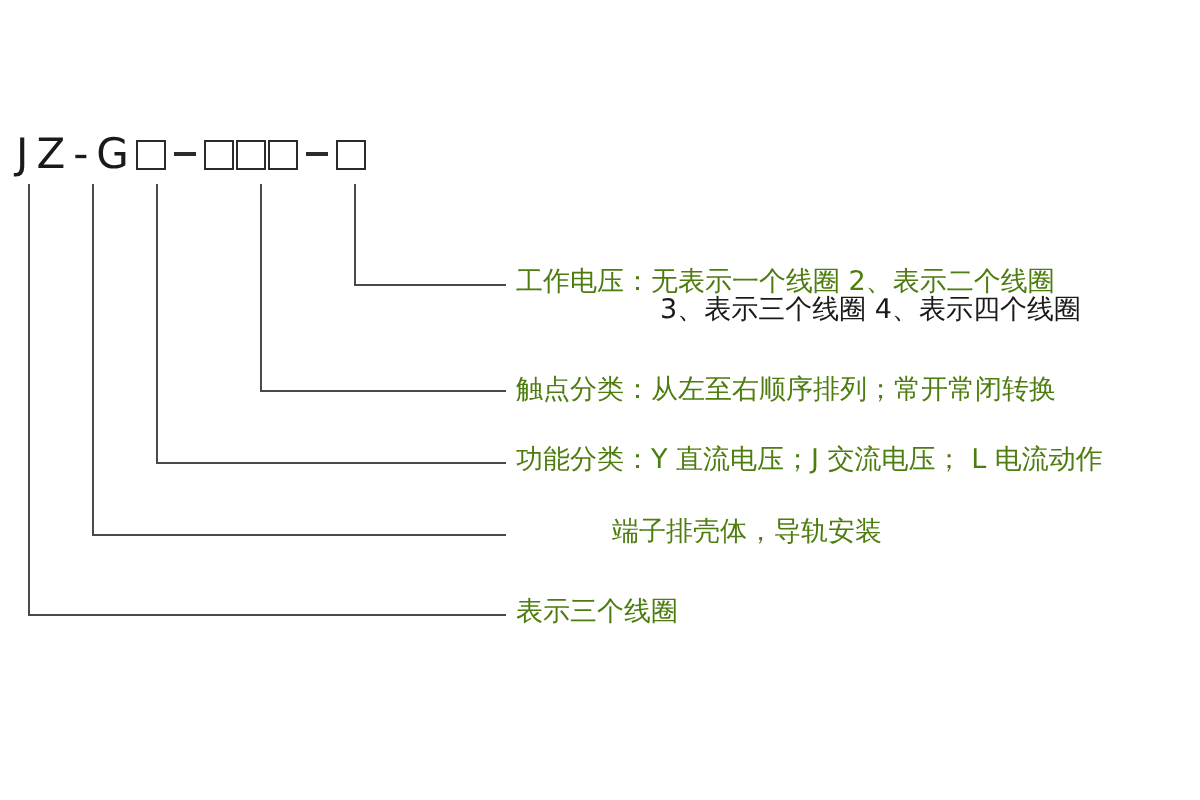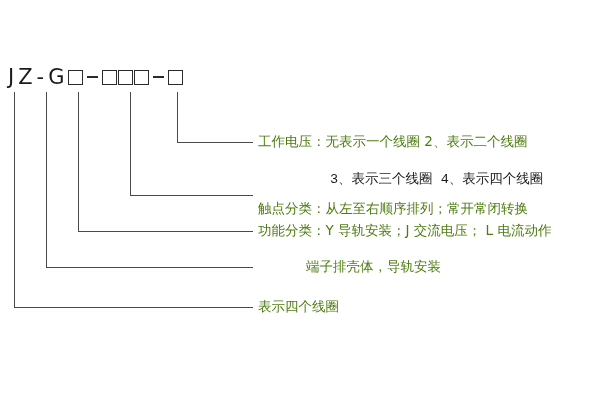--- a/index.html
+++ b/index.html
@@ -115,23 +115,23 @@
   <div class="vline" style="left:78px; top:92px; height:139px;"></div>
   <div class="hline" style="left:78px; top:231px; width:175px;"></div>
 
   <div class="vline" style="left:130px; top:92px; height:103px;"></div>
   <div class="hline" style="left:130px; top:195px; width:123px;"></div>
 
   <div class="vline" style="left:177px; top:92px; height:50px;"></div>
   <div class="hline" style="left:177px; top:142px; width:76px;"></div>
 
   <div class="label" style="left:258px; top:132px;">工作电压：无表示一个线圈    2、表示二个线圈</div>
-  <div class="label-sub" style="left:330px; top:170px;font-family:Liberation Mono, monospace;">3、表示三个线圈   4、表示四个线圈</div>
+  <div class="label-sub" style="left:330px; top:146px;">3、表示三个线圈   4、表示四个线圈</div>
 
-  <div class="label" style="left:258px; top:199px;font-family:Liberation Serif, serif;">触点分类：从左至右顺序排列；常开常闭转换</div>
+  <div class="label" style="left:258px; top:185px;font-family:Liberation Serif, serif;">触点分类：从左至右顺序排列；常开常闭转换</div>
 
-  <div class="label" style="left:258px; top:221px;">功能分类：Y 导轨安装；J 交流电压； L 电流动作</div>
+  <div class="label" style="left:258px; top:221px;">功能分类：Y 直流电压；J 交流电压； L 电流动作</div>
 
   <div class="label" style="left:258px; top:257px;margin-left:48px;">端子排壳体，导轨安装</div>
 
-  <div class="label" style="left:258px; top:297px;">表示四个线圈</div>
+  <div class="label" style="left:258px; top:297px;">表示三个线圈</div>
 
 </div>
 
 </body></html>

